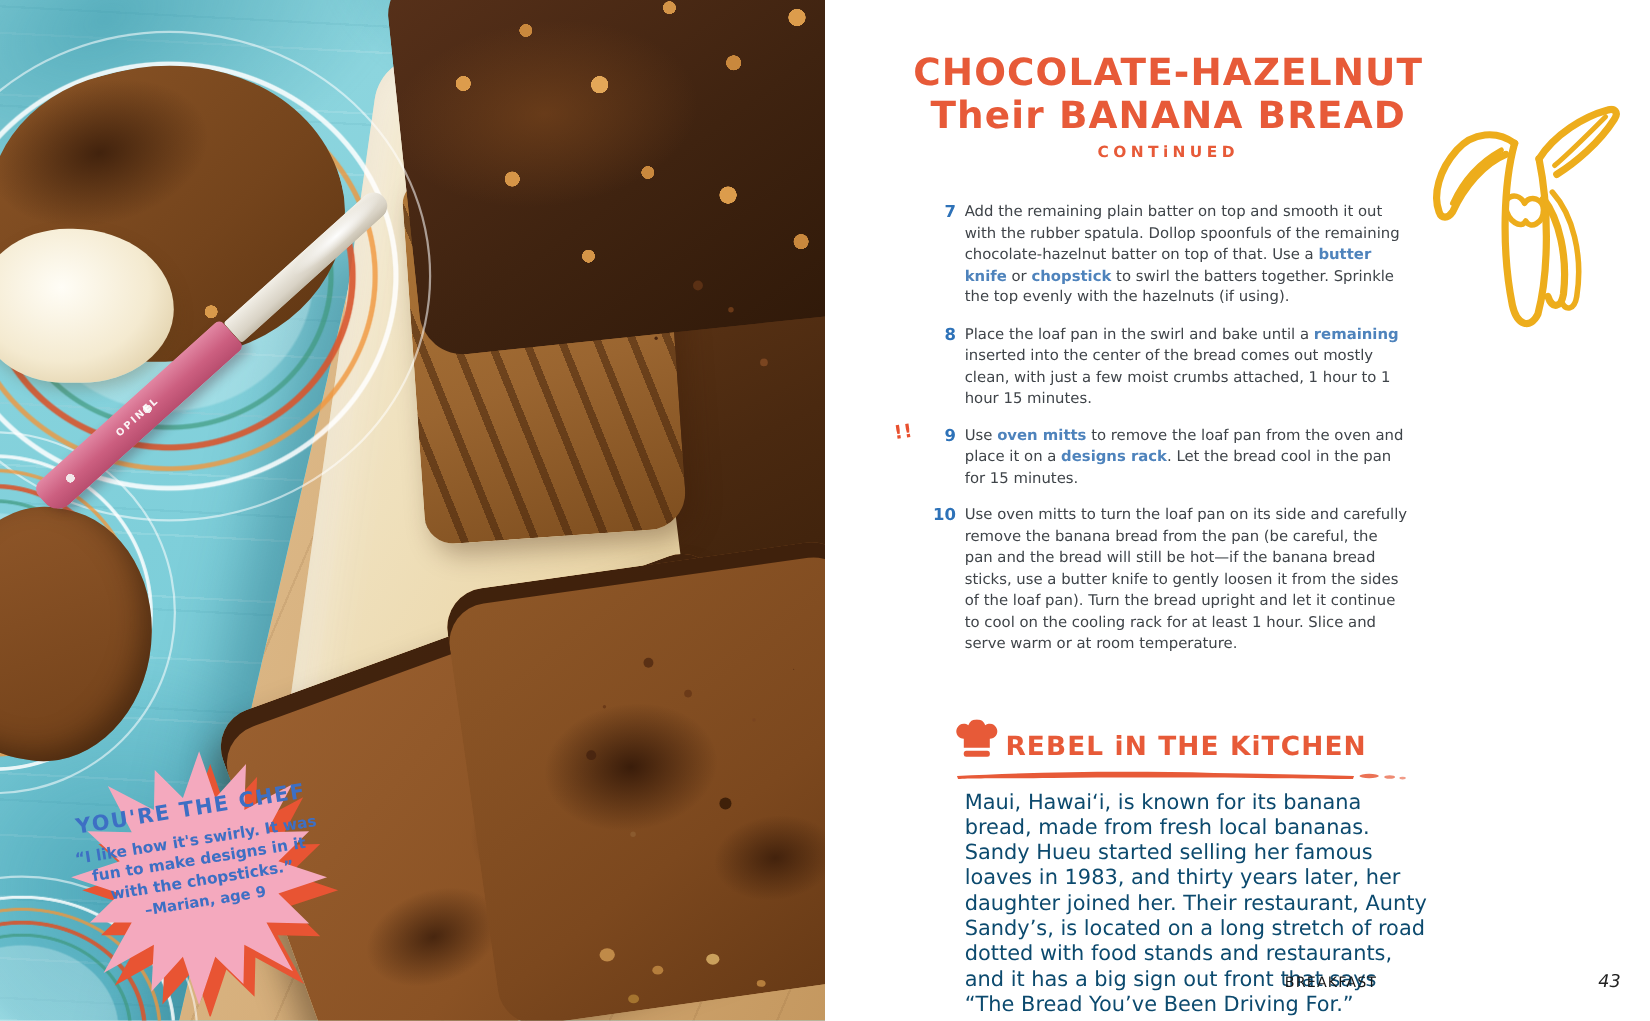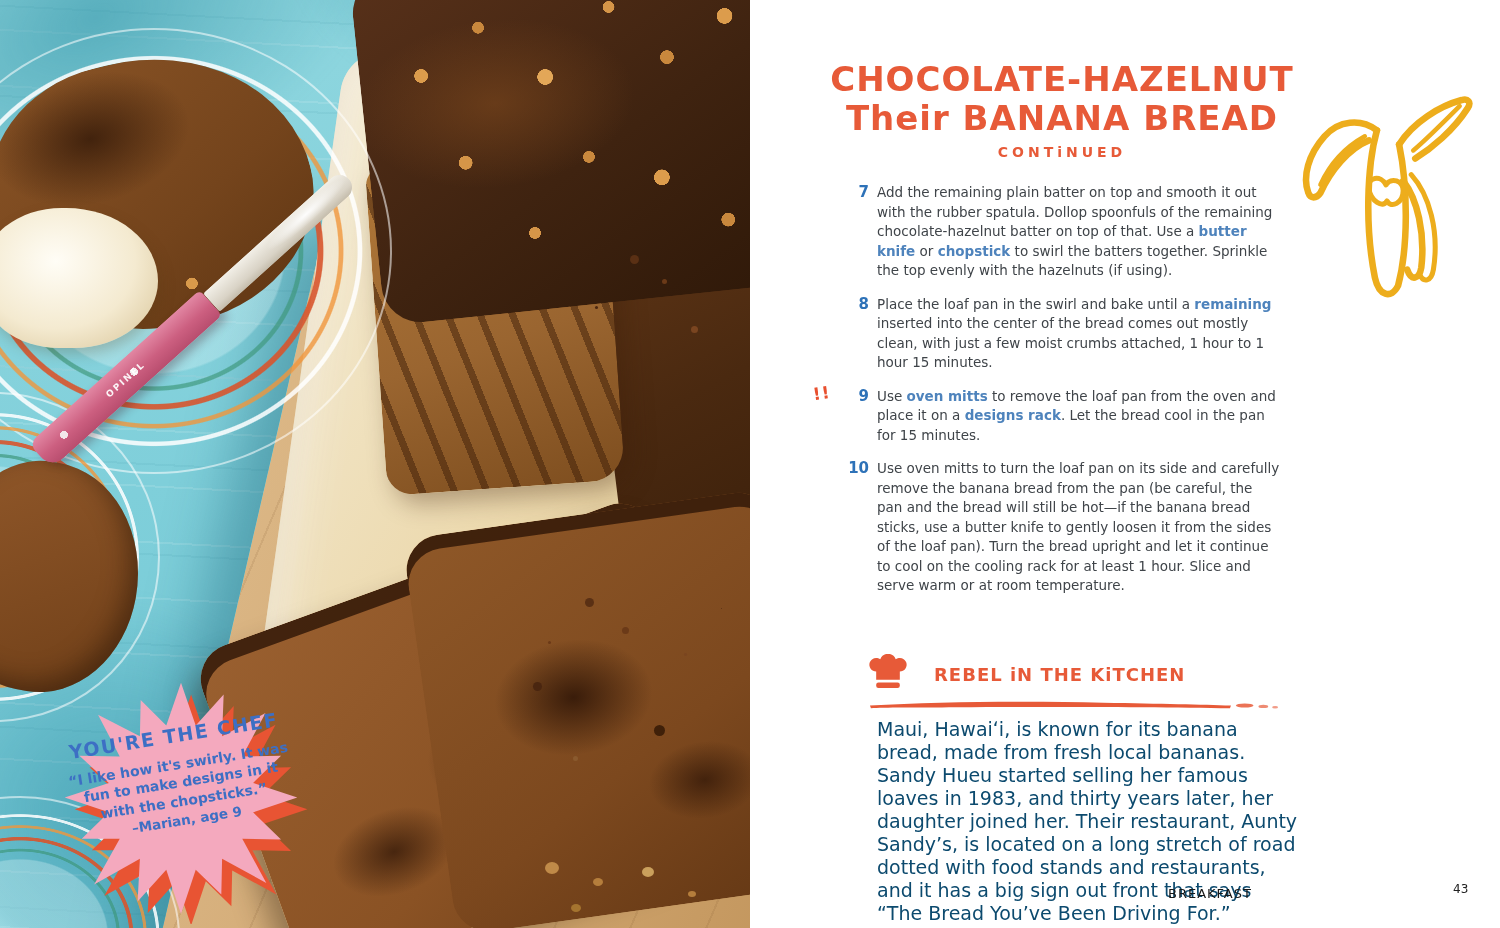--- a/index.html
+++ b/index.html
@@ -133,44 +133,44 @@
   .starburst-svg { position:absolute; left:12px; top:672px; width:338px; height:252px; }
   .star-text { position:absolute; left:66px; top:724px; width:228px; transform:rotate(-9deg);
                text-align:center; color:#3d6fc4; }
   .star-heading { font-size:19px; font-weight:bold; letter-spacing:1.5px; }
   .star-quote { margin-top:9px; font-size:14px; line-height:1.32; font-weight:bold; }
   .star-attr { margin-top:2px; font-size:13.5px; font-weight:bold; }
 
   
   .page { position:absolute; left:750px; top:0; width:750px; height:928px; background:#ffffff; }
 
-  .title { position:absolute; top:60px; left:32px; width:560px; text-align:center;
+  .title { position:absolute; top:47px; left:32px; width:560px; text-align:center;
            color:#e75a38; font-weight:900; font-size:34px; line-height:1.16; letter-spacing:1px; }
   .continued { font-size:14px; letter-spacing:4px; margin-top:5px; }
 
   .banana-svg { position:absolute; left:540px; top:96px; width:192px; height:232px; }
 
   .steps { position:absolute; top:183px; left:127px; width:405px; }
   .step { position:relative; margin-bottom:14px; color:#3f4449; font-size:13.5px; line-height:19.5px; }
   .step .num { position:absolute; left:-36px; top:0; width:28px; text-align:right;
                color:#2e72b8; font-weight:bold; font-size:15px; }
   .step .alert { position:absolute; left:-64px; top:-3px; color:#e8502f; font-weight:bold;
                  font-size:17px; letter-spacing:1px; transform:rotate(-8deg); }
   .kw { color:#4e83bc; font-weight:bold; }
 
   .rebel-hat { position:absolute; left:118px; top:654px; width:40px; height:37px; }
-  .rebel-heading { position:absolute; left:184px; top:664px; color:#e75a38;
-                   font-size:18px; font-weight:900; letter-spacing:1px; }
+  .rebel-heading { position:absolute; left:164px; top:664px; color:#e75a38;
+                   font-size:24px; font-weight:900; letter-spacing:1px; }
   .rebel-underline { position:absolute; left:118px; top:697px; width:412px; height:15px; }
   .rebel-body { position:absolute; left:127px; top:718px; width:424px;
                 color:#0c4a6e; font-size:19px; font-weight:normal; line-height:23px; }
 
   .footer-section { position:absolute; left:418px; top:886px; color:#171717;
                     font-size:13px; font-weight:normal; letter-spacing:1px; }
-  .footer-page { position:absolute; left:703px; top:882px; color:#222; font-size:12px; }
+  .footer-page { position:absolute; left:703px; top:882px; color:#222; font-size:16px;font-style:italic; }
 </style>
 </head>
 <body>
 
 <div class="photo">
   <div class="planks"></div>
   <div class="palm-shadow ps1"></div>
   <div class="palm-shadow ps2"></div>
   <div class="palm-shadow ps3"></div>
 

